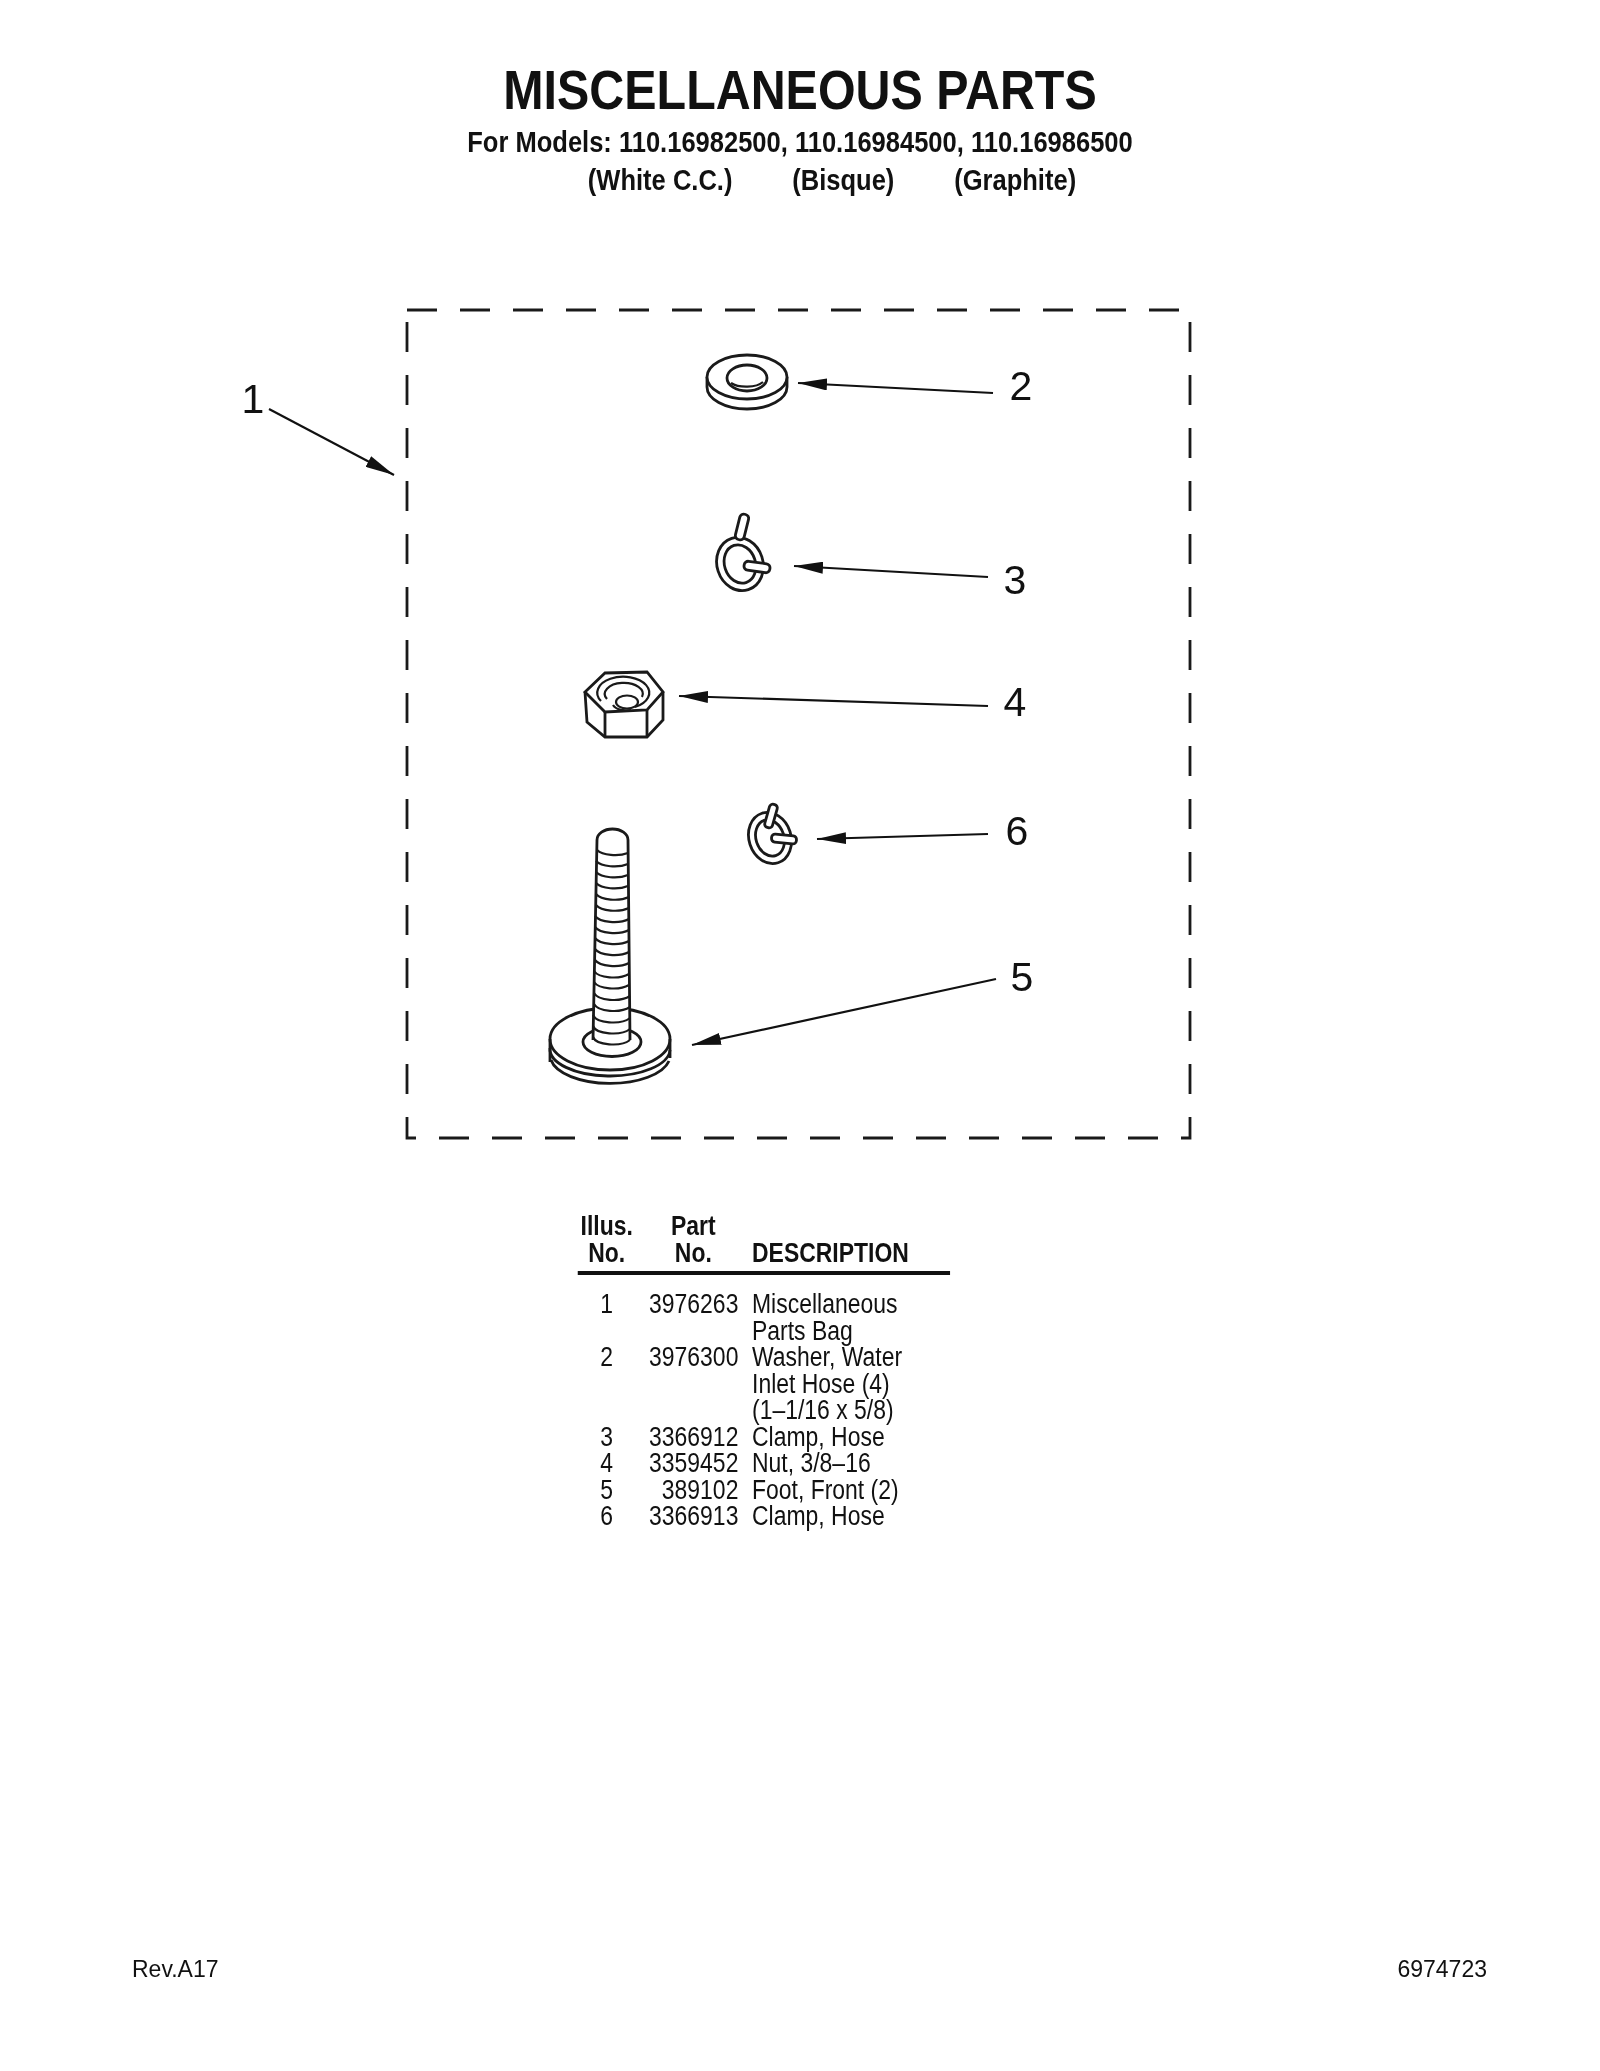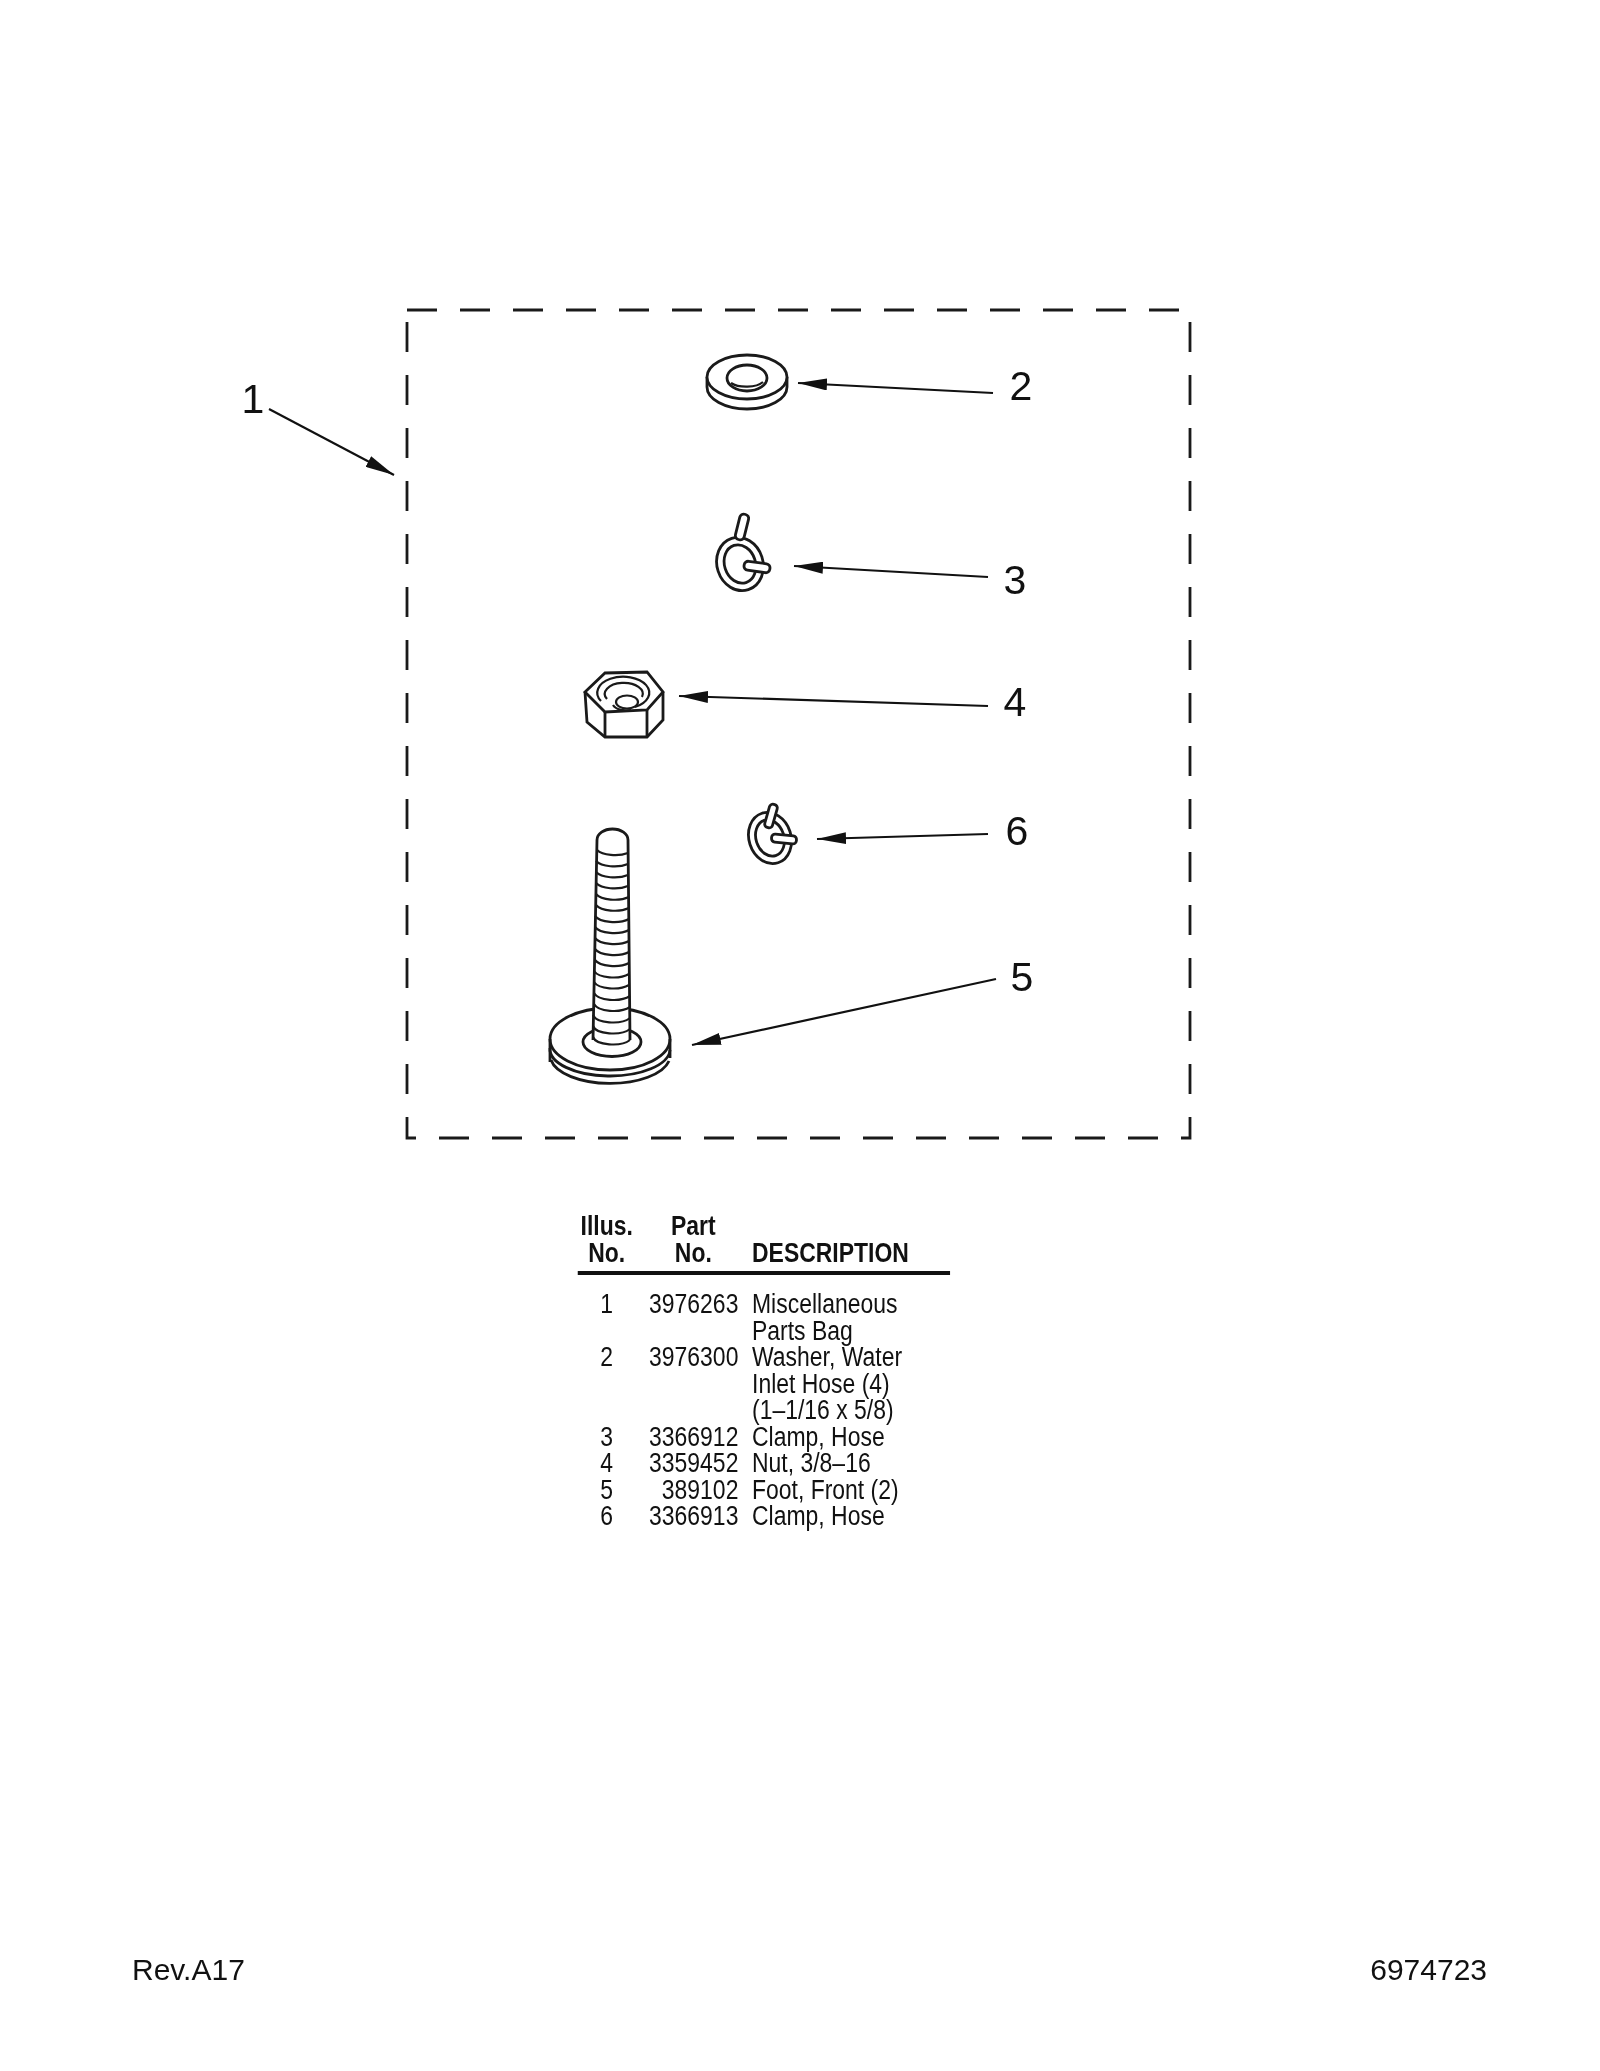--- a/index.html
+++ b/index.html
@@ -25,28 +25,37 @@
   .ptable{position:absolute;left:565px;top:1213px;width:500px;
           transform:scaleX(0.85);transform-origin:0 0;font-size:27px;line-height:26.5px;}
   .trow,.hrow{display:grid;grid-template-columns:98px 106px 260px;}
   .hrow{font-weight:bold;}
   .c-illus{text-align:center;}
   .c-part{text-align:right;}
   .c-desc{text-align:left;padding-left:16px;}
   .rule{height:4px;background:#111;width:438px;margin:5px 0 16px 15px;}
   
   .foot{position:absolute;top:1956px;left:132px;width:1355px;display:flex;
-        align-items:baseline;font-size:30px;line-height:27px;}
+        align-items:baseline;font-size:23px;line-height:27px;}
   .foot .mid{flex:1;text-align:left;}
 </style>
 </head>
 <body>
 
 <div class="page">
 
+  <div class="hdr">
+    <h1 class="title">MISCELLANEOUS PARTS</h1>
+    <div class="models">For Models: 110.16982500, 110.16984500, 110.16986500</div>
+    <div class="colors">
+      <span>(White C.C.)</span>
+      <span>(Bisque)</span>
+      <span>(Graphite)</span>
+    </div>
+  </div>
 
   <svg class="diagram" viewBox="0 0 1600 1200" xmlns="http://www.w3.org/2000/svg">
     <defs>
       <marker id="ah" markerUnits="userSpaceOnUse" markerWidth="30" markerHeight="12" refX="29" refY="6" orient="auto">
         <path d="M0,0 L29,6 L0,12 Z" fill="#111"></path>
       </marker>
     </defs>
 
     <rect x="407" y="310" width="783" height="828" fill="none" stroke="#1a1a1a" stroke-width="2.8" stroke-dasharray="30 23"></rect>
 

